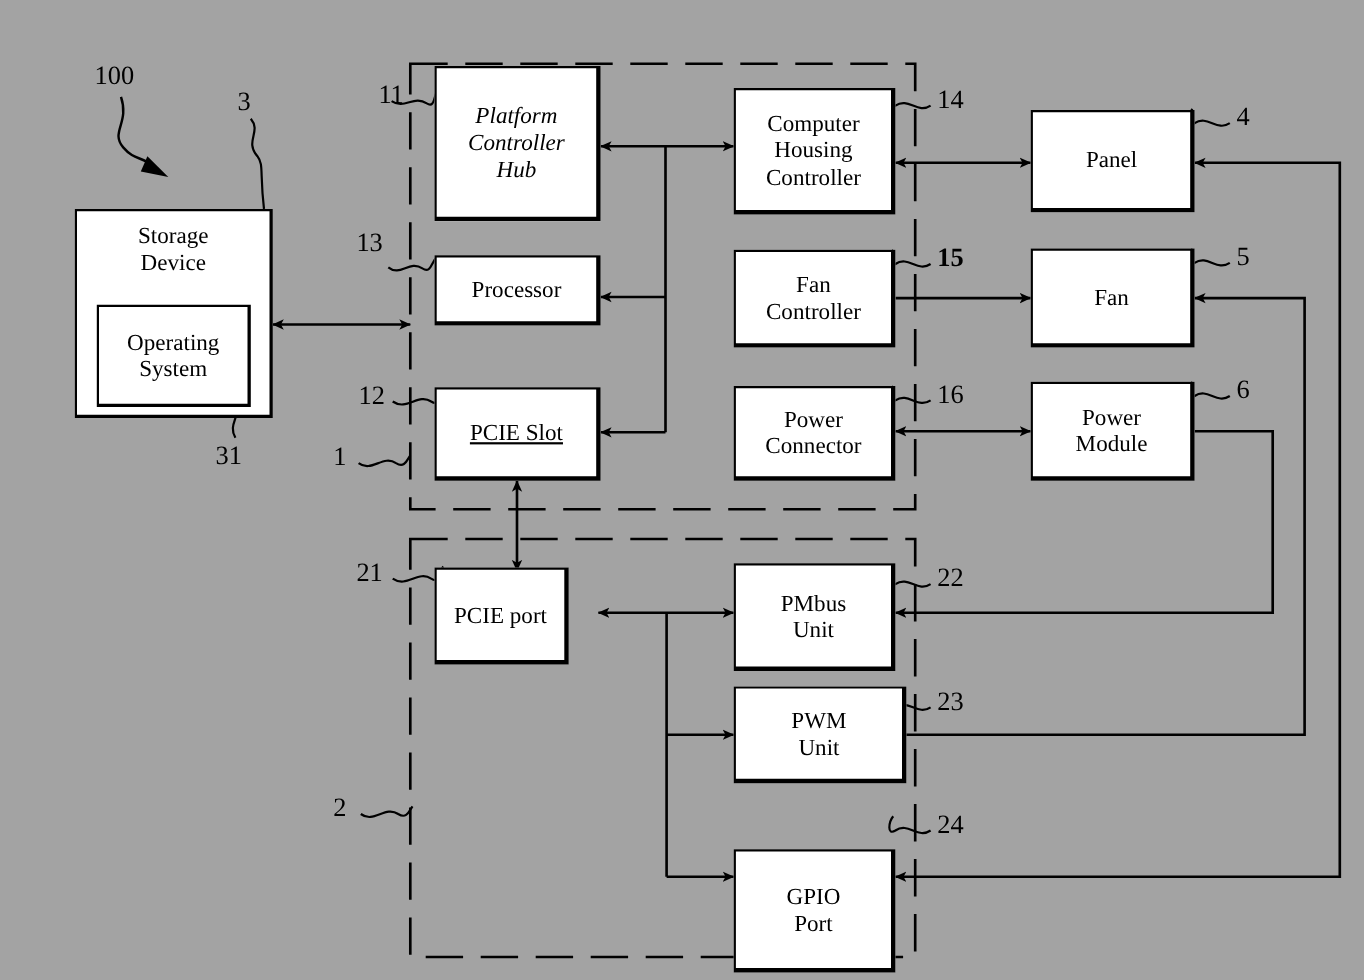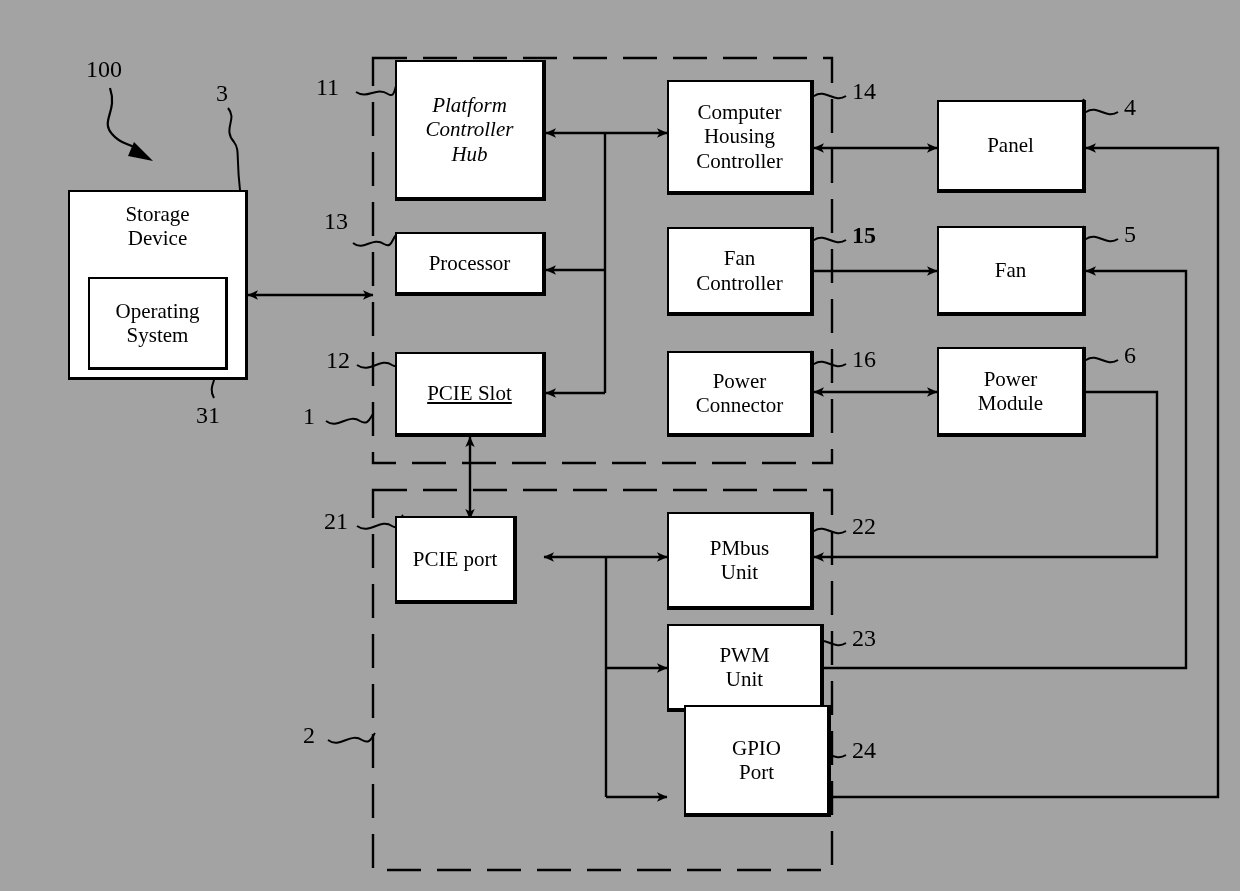--- a/index.html
+++ b/index.html
@@ -139,21 +139,21 @@
     <path d="M846,531 C834,539 826,523 814,531 C806,536 808,523 812,518" fill="none" stroke="#000" stroke-width="2"></path>
 
     <path d="M846,643 C834,651 826,635 814,643 C806,648 808,635 812,630" fill="none" stroke="#000" stroke-width="2"></path>
 
     <path d="M846,755 C834,763 826,747 814,755 C806,760 808,747 812,742" fill="none" stroke="#000" stroke-width="2"></path>
   </svg>
 
   <div class="refnum" style="left:86px;  top:56px;">100</div>
   <div class="refnum" style="left:216px; top:80px;">3</div>
   <div class="refnum" style="left:196px; top:402px;">31</div>
-  <div class="refnum" style="left:316px; top:74px;">11</div>
+  <div class="refnum" style="left:344px; top:74px;">11</div>
   <div class="refnum" style="left:324px; top:208px;">13</div>
   <div class="refnum" style="left:326px; top:347px;">12</div>
   <div class="refnum" style="left:303px; top:403px;">1</div>
   <div class="refnum" style="left:852px; top:78px;">14</div>
   <div class="refnum" style="left:852px; top:222px;font-weight:bold;">15</div>
   <div class="refnum" style="left:852px; top:346px;">16</div>
   <div class="refnum" style="left:1124px; top:94px;">4</div>
   <div class="refnum" style="left:1124px; top:221px;">5</div>
   <div class="refnum" style="left:1124px; top:342px;">6</div>
   <div class="refnum" style="left:324px; top:508px;">21</div>
@@ -212,18 +212,18 @@
     <span>PCIE port</span>
   </div>
   <div class="blk" style="left:667px; top:512px; width:147px; height:98px;">
     <span>PMbus
 Unit</span>
   </div>
   <div class="blk" style="left:667px; top:624px; width:157px; height:88px;">
     <span>PWM
 Unit</span>
   </div>
-  <div class="blk" style="left:667px; top:705px; width:147px; height:112px;margin-left:17px;">
+  <div class="blk" style="left:667px; top:772px; width:147px; height:112px;">
     <span>GPIO
 Port</span>
   </div>
 
 </div>
 
 </body></html>

